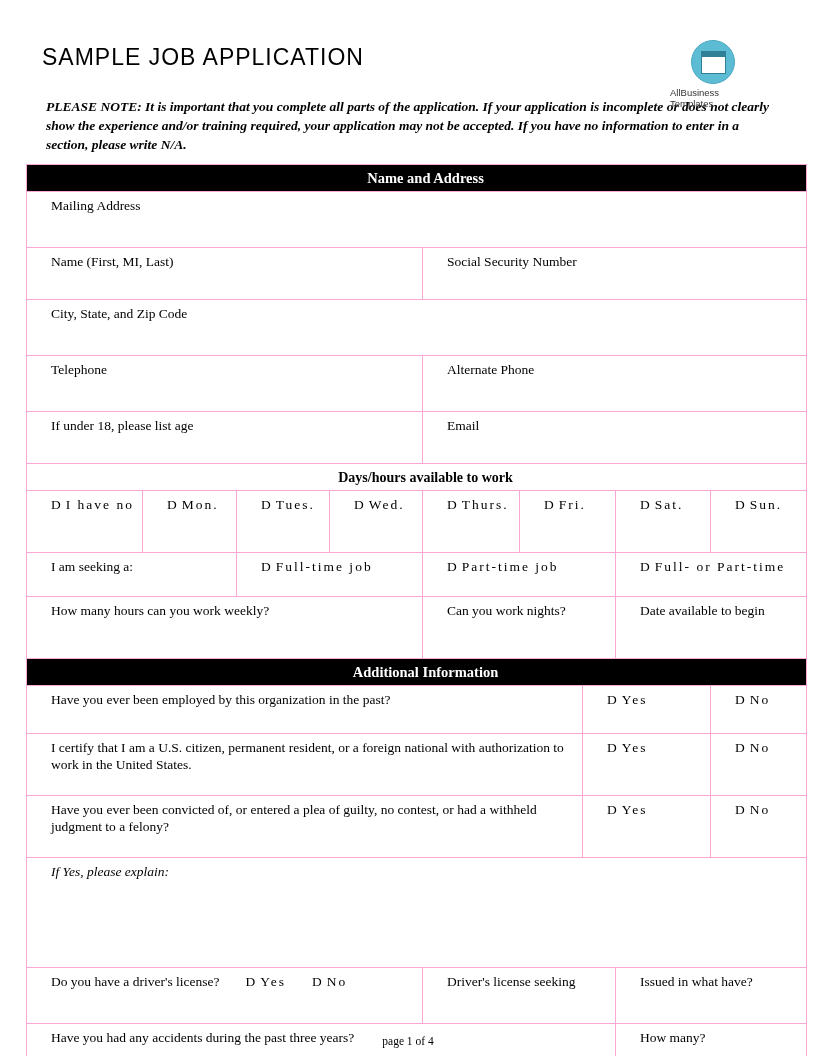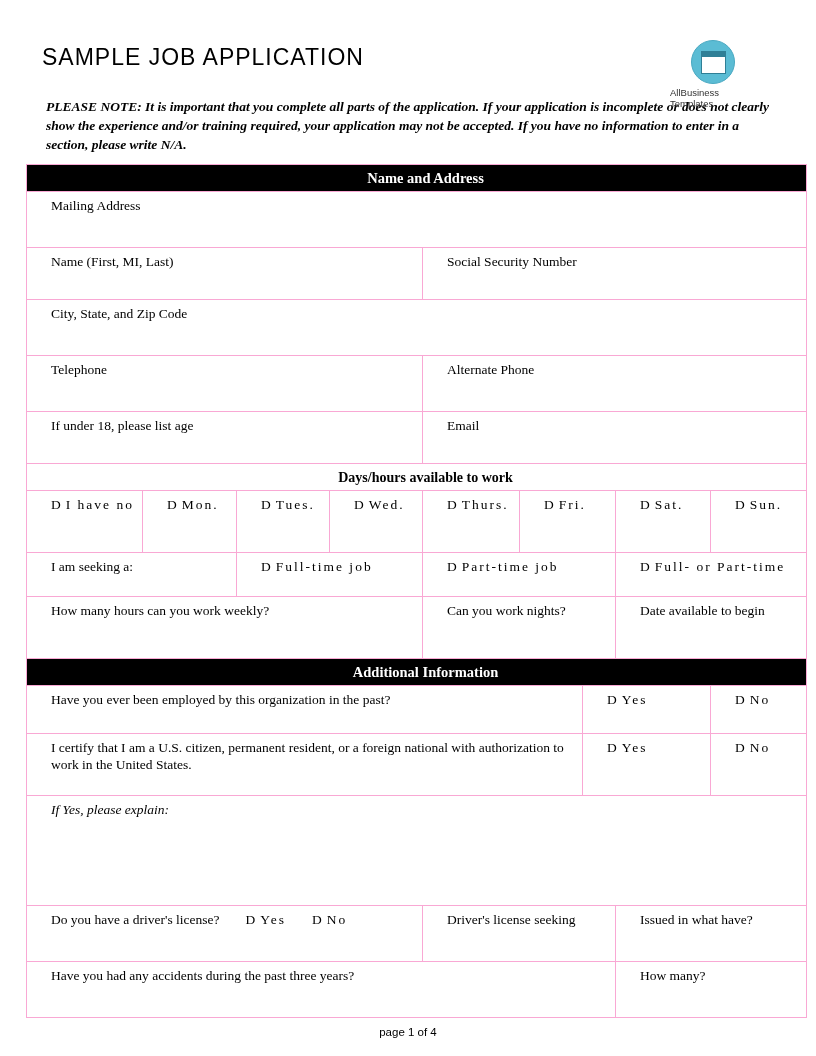--- a/index.html
+++ b/index.html
@@ -116,25 +116,25 @@
   .cb {
     font-family: "Liberation Serif", serif;
     letter-spacing: 2px;
   }
   .cb:before {
     content: "D";
     margin-right: 3px;
   }
   .footer {
     position: absolute;
-    bottom: 18px;
+    bottom: 9px;
     left: 0;
     width: 816px;
     text-align: center;
-    font-family: Liberation Sans, sans-serif;
+    font-family: Liberation Serif, serif;
     font-size: 11.5px;
   }
   .inline-gap { display: inline-block; width: 26px; }
 </style>
 </head>
 <body>
 
 <div class="page">
 
   <div class="logo">
@@ -220,20 +220,25 @@
       <td class="h38" colspan="7">Have you ever been employed by this organization in the past?</td>
       <td class="h38" colspan="2"><span class="cb">Yes</span></td>
       <td class="h38"><span class="cb">No</span></td>
     </tr>
     <tr>
       <td class="h52" colspan="7">I certify that I am a U.S. citizen,  permanent resident, or a foreign national with authorization to work in the United States.</td>
       <td class="h52" colspan="2"><span class="cb">Yes</span></td>
       <td class="h52"><span class="cb">No</span></td>
     </tr>
     <tr>
+      <td class="h52" colspan="7">Have you ever been convicted of, or entered a plea of guilty, no contest, or had a withheld judgment to a felony?</td>
+      <td class="h52" colspan="2"><span class="cb">Yes</span></td>
+      <td class="h52"><span class="cb">No</span></td>
+    </tr>
+    <tr>
       <td class="h90" colspan="10" style="height:100px">If Yes, please explain:</td>
     </tr>
     <tr>
       <td class="h46" colspan="5">
         <span>Do you have a driver's license?</span><span class="inline-gap"></span><span class="cb">Yes</span><span class="inline-gap"></span><span class="cb">No</span>
       </td>
       <td class="h46" colspan="3">Driver's license seeking</td>
       <td class="h46" colspan="2">Issued in what have?</td>
     </tr>
     <tr>

